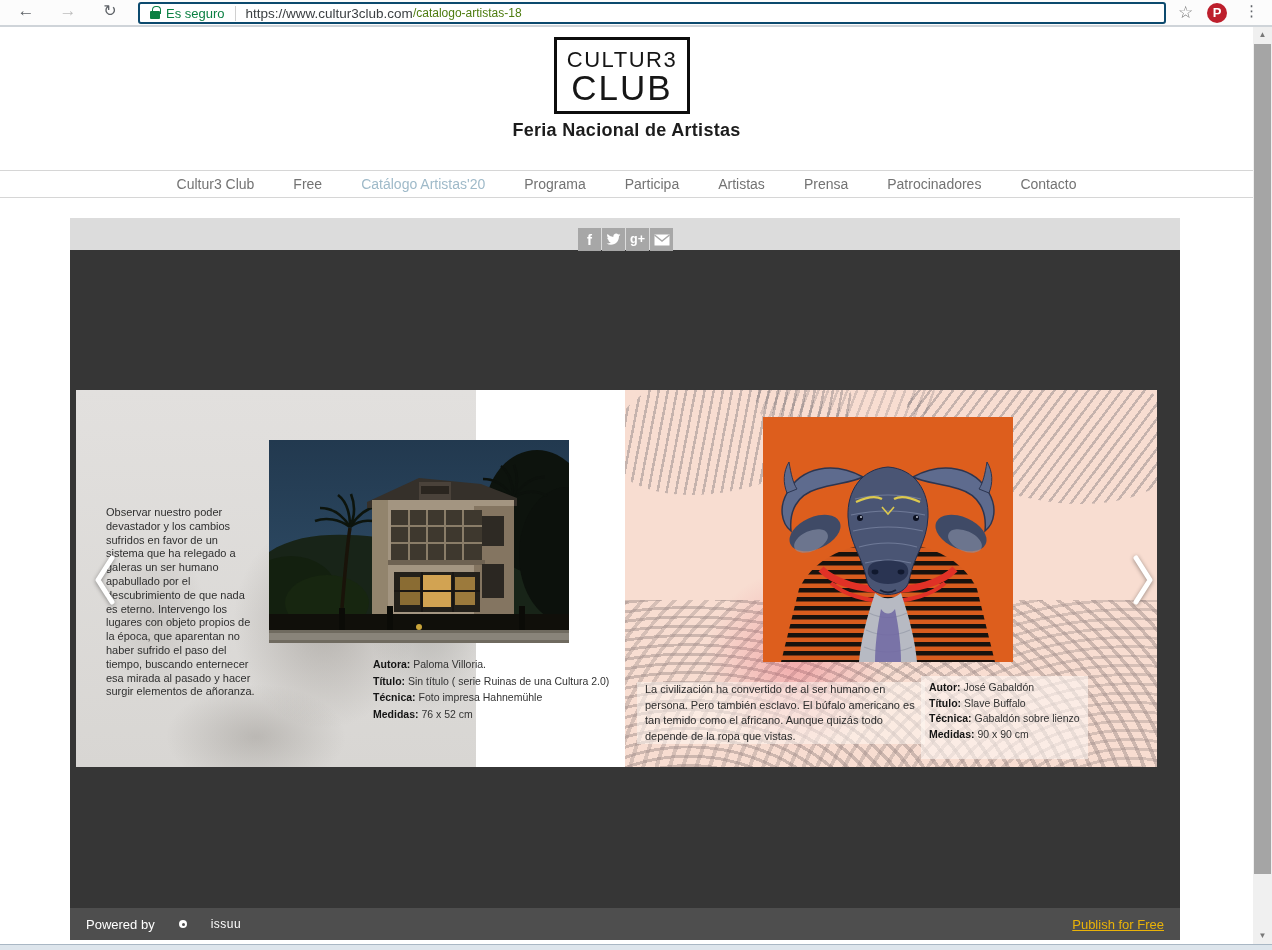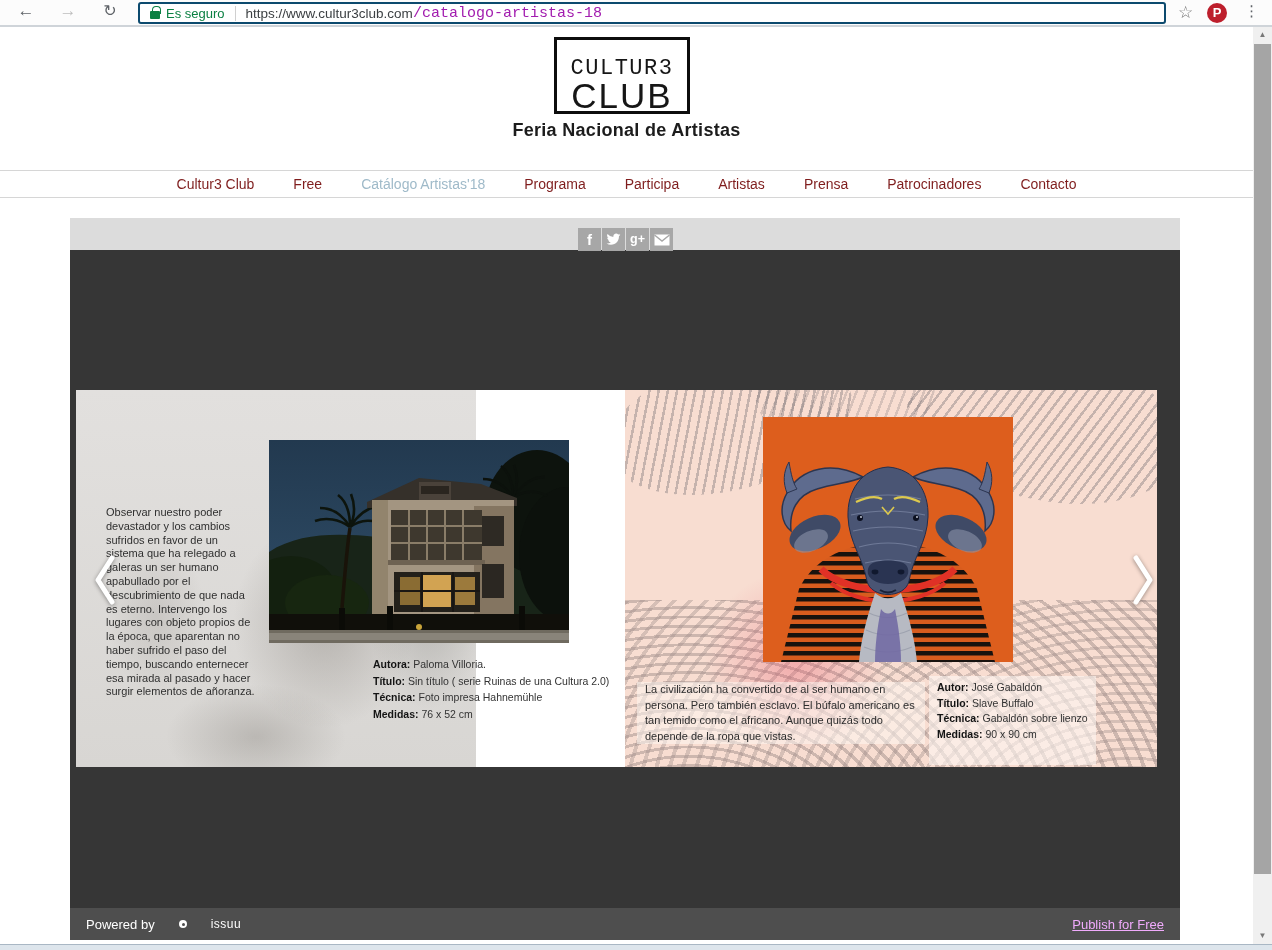--- a/index.html
+++ b/index.html
@@ -12,64 +12,64 @@
   .nav-btn { position:absolute; top:1px; font-size:17px; color:#5f6368; width:24px; text-align:center; cursor:pointer; }
   .btn-back { left:14px; }
   .btn-fwd { left:56px; color:#bdbdbd; }
   .btn-reload { left:98px; font-size:16px; }
   .omnibox { position:absolute; left:138px; top:2px; width:1028px; height:22px; background:#fff; border:2px solid #0c4a6e; border-radius:3px; display:flex; align-items:center; padding-left:10px; }
   .lock { position:relative; width:10px; height:8px; background:#0b8043; border-radius:1px; margin-right:6px; margin-top:4px; }
   .lock:before { content:""; position:absolute; left:1.5px; top:-5px; width:7px; height:7px; border:1.5px solid #0b8043; border-bottom:none; border-radius:4px 4px 0 0; }
   .sec-label { color:#0b8043; font-size:13px; margin-right:10px; }
   .omni-sep { width:1px; height:15px; background:#d0d0d0; margin-right:10px; }
   .url-host { color:#3c4043; font-size:13.5px; }
-  .url-path { color:#a21caf; font-size:15px;font-family:Liberation Mono, monospace; }
+  .url-path { color:#4d7c0f; font-size:12px; }
   .star-btn { position:absolute; left:1178px; top:2px; font-size:17px; color:#757575; cursor:pointer; }
   .pin-btn { position:absolute; left:1207px; top:3px; width:20px; height:20px; border-radius:50%; background:#bd1f2c; color:#fff; font-size:13px; font-weight:bold; text-align:center; line-height:20px; cursor:pointer; }
   .menu-btn { position:absolute; left:1244px; top:2px; font-size:15px; color:#5f6368; letter-spacing:0; cursor:pointer; }
 
   
   .logo-box { position:absolute; left:554px; top:37px; width:136px; height:77px; border:3px solid #0d0d0d; text-align:center; color:#161616; }
-  .logo-l1 { font-size:22px; letter-spacing:1.5px; margin-top:16px;font-family:Liberation Mono, monospace; }
+  .logo-l1 { font-size:22px; letter-spacing:1.5px; margin-top:7px; }
   .logo-l2 { font-size:35px; letter-spacing:2px; margin-top:-5px; }
   .tagline { position:absolute; left:0; top:120px; width:1253px; text-align:center; font-size:18px; font-weight:bold; color:#1c1c1c; letter-spacing:0.3px; }
 
   .site-nav { position:absolute; left:0; top:170px; width:1253px; height:28px; border-top:1px solid #d6d6d6; border-bottom:1px solid #d6d6d6; display:flex; justify-content:center; align-items:center; gap:39px; }
-  .nav-item { font-size:14px; color:#7f1d1d; text-decoration:none; cursor:pointer; white-space:nowrap; }
+  .nav-item { font-size:14px; color:#737373; text-decoration:none; cursor:pointer; white-space:nowrap; }
   .nav-item.active { color:#9fbac9; }
 
   
   .viewer { position:absolute; left:70px; top:218px; width:1110px; height:722px; background:#363636; }
   .share-bar { position:absolute; left:0; top:0; width:1110px; height:32px; background:#dcdcdc; }
   .share-group { position:absolute; left:508px; top:10px; display:flex; gap:1px; }
   .share-sq { width:23px; height:23px; background:#a7a7a7; color:#fff; display:flex; align-items:center; justify-content:center; cursor:pointer; }
   .share-sq .fglyph { font-size:15px; font-weight:bold; line-height:1; }
   .share-sq .gglyph { font-size:12.5px; font-weight:bold; line-height:1; }
 
   .viewer-footer { position:absolute; left:0; bottom:0; width:1110px; height:32px; background:#4e4e4e; display:flex; align-items:center; justify-content:space-between; padding:0 16px; }
   .powered { display:flex; align-items:center; gap:24px; color:#fff; font-size:13px; }
   .issuu-ring { width:8px; height:8px; border:4px solid #fff; border-radius:50%; display:inline-block; position:relative; }
   .issuu-ring:after { content:""; position:absolute; left:-1px; top:-1px; width:3px; height:3px; background:#4e4e4e; border-radius:50%; }
   .issuu-word { font-size:12px; font-weight:normal; letter-spacing:0.5px; color:#fff; }
-  .publish-link { color:#f0abfc; font-size:13px; text-decoration:underline; cursor:pointer;margin-left:24px; }
+  .publish-link { color:#eab308; font-size:13px; text-decoration:underline; cursor:pointer;margin-left:24px; }
 
   
   .page-left { position:absolute; left:6px; top:172px; width:602px; height:377px; background:#ffffff; overflow:hidden; }
   .ghost-bg { position:absolute; left:0; top:0; width:400px; height:377px;
       background:
         radial-gradient(ellipse 130px 150px at 62% 62%, rgba(95,88,80,0.30), rgba(95,88,80,0) 70%),
         radial-gradient(ellipse 90px 160px at 88% 55%, rgba(70,70,64,0.28), rgba(70,70,64,0) 70%),
         radial-gradient(ellipse 120px 70px at 45% 92%, rgba(80,74,66,0.22), rgba(80,74,66,0) 75%),
         radial-gradient(ellipse 70px 110px at 20% 60%, rgba(100,95,88,0.16), rgba(100,95,88,0) 70%),
         linear-gradient(#e2e0de, #d8d6d3); }
   .statement-left { position:absolute; left:30px; top:116px; width:152px; font-size:11px; line-height:13.8px; color:#2f2f2f; }
   .photo-frame { position:absolute; left:193px; top:50px; width:300px; height:203px; overflow:hidden; }
   .info-block { position:absolute; font-size:10.5px; color:#333; }
   .info-left { left:297px; top:266px; line-height:16.5px; }
-  .info-right { left:304px; top:286px; line-height:15.5px; background:rgba(253,246,241,0.6); padding:4px 8px 23px 8px; }
+  .info-right { left:296px; top:286px; line-height:15.5px; background:rgba(253,246,241,0.6); padding:4px 8px 17px 8px; }
   .info-row .lbl { font-weight:bold; color:#141414;margin-top:32px; }
 
   .page-right { position:absolute; left:555px; top:172px; width:532px; height:377px; background:#f8ddd1; overflow:hidden; }
   .feather { position:absolute; border-radius:50%; opacity:0.30;
       background:repeating-linear-gradient(115deg, rgba(50,55,68,0.85) 0 2.5px, rgba(50,55,68,0) 2.5px 9px); }
   .feather.f1 { left:-20px; top:-30px; width:250px; height:130px; transform:rotate(-14deg); }
   .feather.f2 { left:280px; top:-40px; width:280px; height:150px; transform:rotate(12deg); }
   .feather.f3 { left:130px; top:-60px; width:180px; height:120px; transform:rotate(-4deg); opacity:0.2; }
   .waves { position:absolute; left:0; top:210px; width:532px; height:167px; opacity:0.5;
       background:
@@ -117,21 +117,21 @@
 
   <div class="logo-box">
     <div class="logo-l1">CULTUR3</div>
     <div class="logo-l2">CLUB</div>
   </div>
   <div class="tagline">Feria Nacional de Artistas</div>
 
   <div class="site-nav">
     <a class="nav-item">Cultur3 Club</a>
     <a class="nav-item">Free</a>
-    <a class="nav-item active">Catálogo Artistas'18</a>
+    <a class="nav-item active">Catálogo Artistas'20</a>
     <a class="nav-item">Programa</a>
     <a class="nav-item">Participa</a>
     <a class="nav-item">Artistas</a>
     <a class="nav-item">Prensa</a>
     <a class="nav-item">Patrocinadores</a>
     <a class="nav-item">Contacto</a>
   </div>
 
   <div class="viewer">
     <div class="share-bar"></div>

